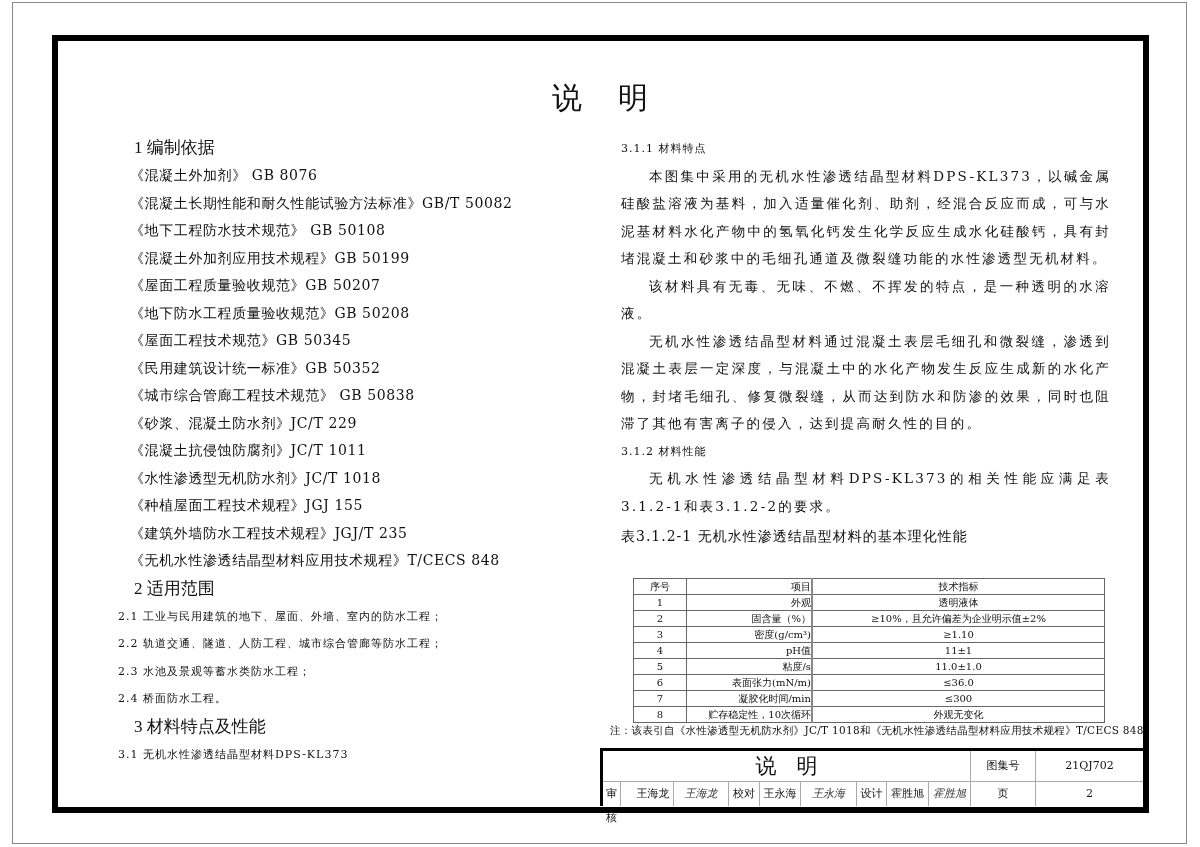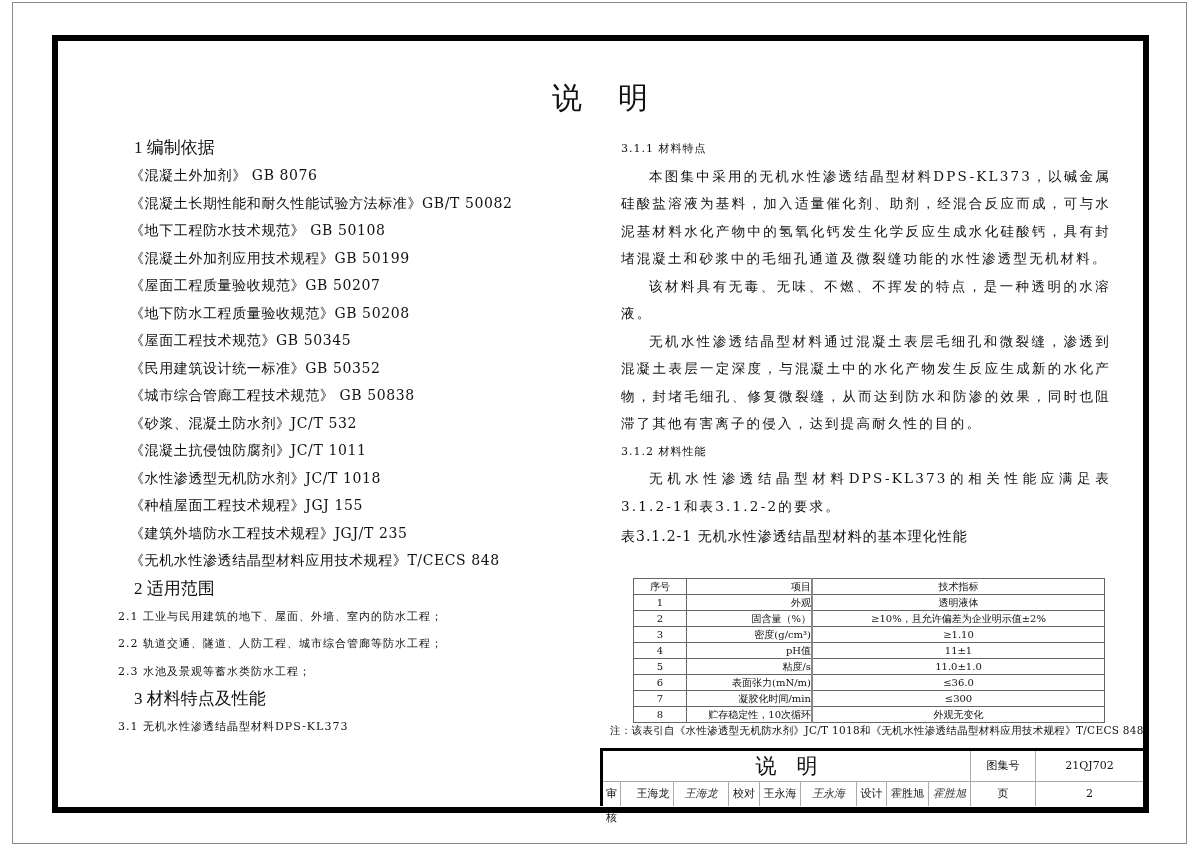--- a/index.html
+++ b/index.html
@@ -48,32 +48,33 @@
   <div id="refs">
       <div class="ref">《混凝土外加剂》 GB 8076</div>
       <div class="ref">《混凝土长期性能和耐久性能试验方法标准》GB/T 50082</div>
       <div class="ref">《地下工程防水技术规范》 GB 50108</div>
       <div class="ref">《混凝土外加剂应用技术规程》GB 50199</div>
       <div class="ref">《屋面工程质量验收规范》GB 50207</div>
       <div class="ref">《地下防水工程质量验收规范》GB 50208</div>
       <div class="ref">《屋面工程技术规范》GB 50345</div>
       <div class="ref">《民用建筑设计统一标准》GB 50352</div>
       <div class="ref">《城市综合管廊工程技术规范》 GB 50838</div>
-      <div class="ref">《砂浆、混凝土防水剂》JC/T 532</div>
+      <div class="ref">《砂浆、混凝土防水剂》JC/T 229</div>
       <div class="ref">《混凝土抗侵蚀防腐剂》JC/T 1011</div>
       <div class="ref">《水性渗透型无机防水剂》JC/T 1018</div>
       <div class="ref">《种植屋面工程技术规程》JGJ 155</div>
       <div class="ref">《建筑外墙防水工程技术规程》JGJ/T 235</div>
       <div class="ref">《无机水性渗透结晶型材料应用技术规程》T/CECS 848</div>
     </div>
   <div class="h1">2 适用范围</div>
   <div id="scope">
       <div class="item">2.1 工业与民用建筑的地下、屋面、外墙、室内的防水工程；</div>
       <div class="item">2.2 轨道交通、隧道、人防工程、城市综合管廊等防水工程；</div>
       <div class="item">2.3 水池及景观等蓄水类防水工程；</div>
+      <div class="item">2.4 桥面防水工程。</div>
     </div>
   <div class="h1">3 材料特点及性能</div>
   <div class="item">3.1 无机水性渗透结晶型材料DPS-KL373</div>
 </div>
 
 <div class="col-right">
   <div class="item">3.1.1 材料特点</div>
   <div class="p indent">本图集中采用的无机水性渗透结晶型材料DPS-KL373，以碱金属硅酸盐溶液为基料，加入适量催化剂、助剂，经混合反应而成，可与水泥基材料水化产物中的氢氧化钙发生化学反应生成水化硅酸钙，具有封堵混凝土和砂浆中的毛细孔通道及微裂缝功能的水性渗透型无机材料。</div>
   <div class="p indent">该材料具有无毒、无味、不燃、不挥发的特点，是一种透明的水溶液。</div>
   <div class="p indent">无机水性渗透结晶型材料通过混凝土表层毛细孔和微裂缝，渗透到混凝土表层一定深度，与混凝土中的水化产物发生反应生成新的水化产物，封堵毛细孔、修复微裂缝，从而达到防水和防渗的效果，同时也阻滞了其他有害离子的侵入，达到提高耐久性的目的。</div>

